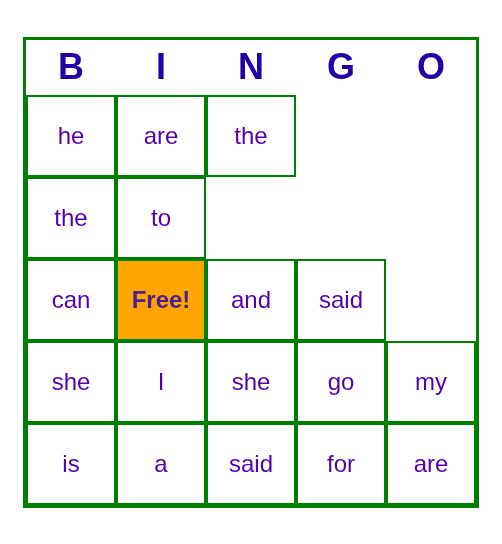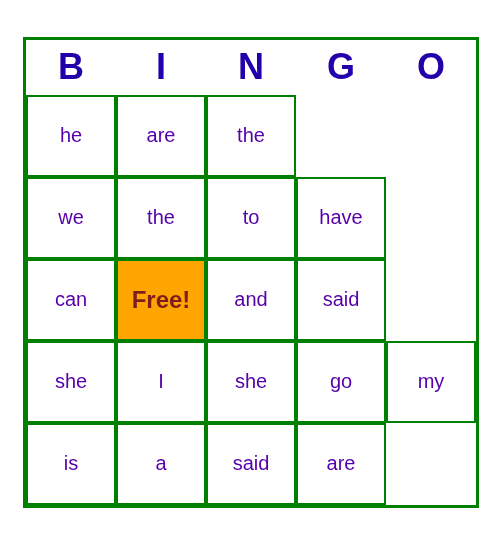--- a/index.html
+++ b/index.html
@@ -47,29 +47,29 @@
       display: flex;
       flex-direction: row;
     }
 
     .grid-cell {
       width: 90px;
       height: 82px;
       display: flex;
       align-items: center;
       justify-content: center;
-      font-size: 20px;
+      font-size: 24px;
       color: #5500aa;
       border: 2px solid green;
       background: white;
     }
 
     .grid-cell.free {
       background: orange;
-      color: #7f1d1d;
+      color: #4c1d95;
       font-weight: bold;
       font-size: 24px;
     }
   </style>
 </head>
 <body>
 
 <div class="bingo-card">
   <div class="header-row">
     <div class="header-cell">B</div>
@@ -79,24 +79,22 @@
     <div class="header-cell">O</div>
   </div>
 
   <div class="grid-row">
     <div class="grid-cell">he</div>
     <div class="grid-cell">are</div>
     <div class="grid-cell">the</div>
   </div>
 
   <div class="grid-row">
-    <div class="grid-cell">we</div>
     <div class="grid-cell">the</div>
     <div class="grid-cell">to</div>
-    <div class="grid-cell">have</div>
   </div>
 
   <div class="grid-row">
     <div class="grid-cell">can</div>
     <div class="grid-cell free">Free!</div>
     <div class="grid-cell">and</div>
     <div class="grid-cell">said</div>
   </div>
 
   <div class="grid-row">
@@ -104,15 +102,16 @@
     <div class="grid-cell">I</div>
     <div class="grid-cell">she</div>
     <div class="grid-cell">go</div>
     <div class="grid-cell">my</div>
   </div>
 
   <div class="grid-row">
     <div class="grid-cell">is</div>
     <div class="grid-cell">a</div>
     <div class="grid-cell">said</div>
+    <div class="grid-cell">for</div>
     <div class="grid-cell">are</div>
   </div>
 </div>
 
 </body></html>

